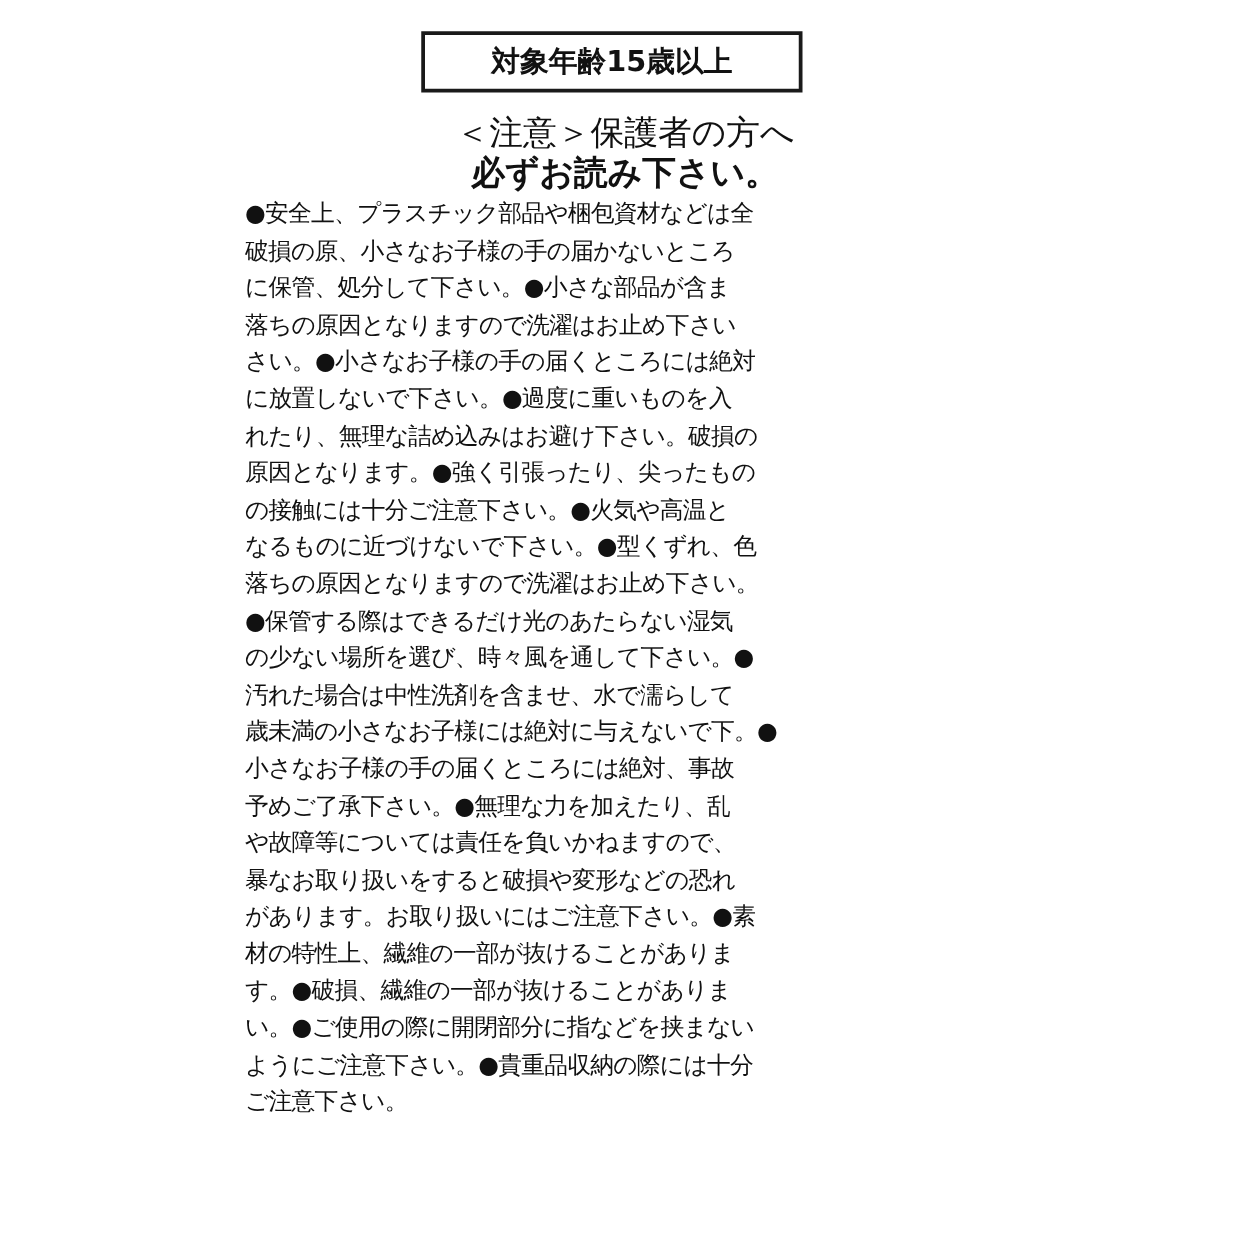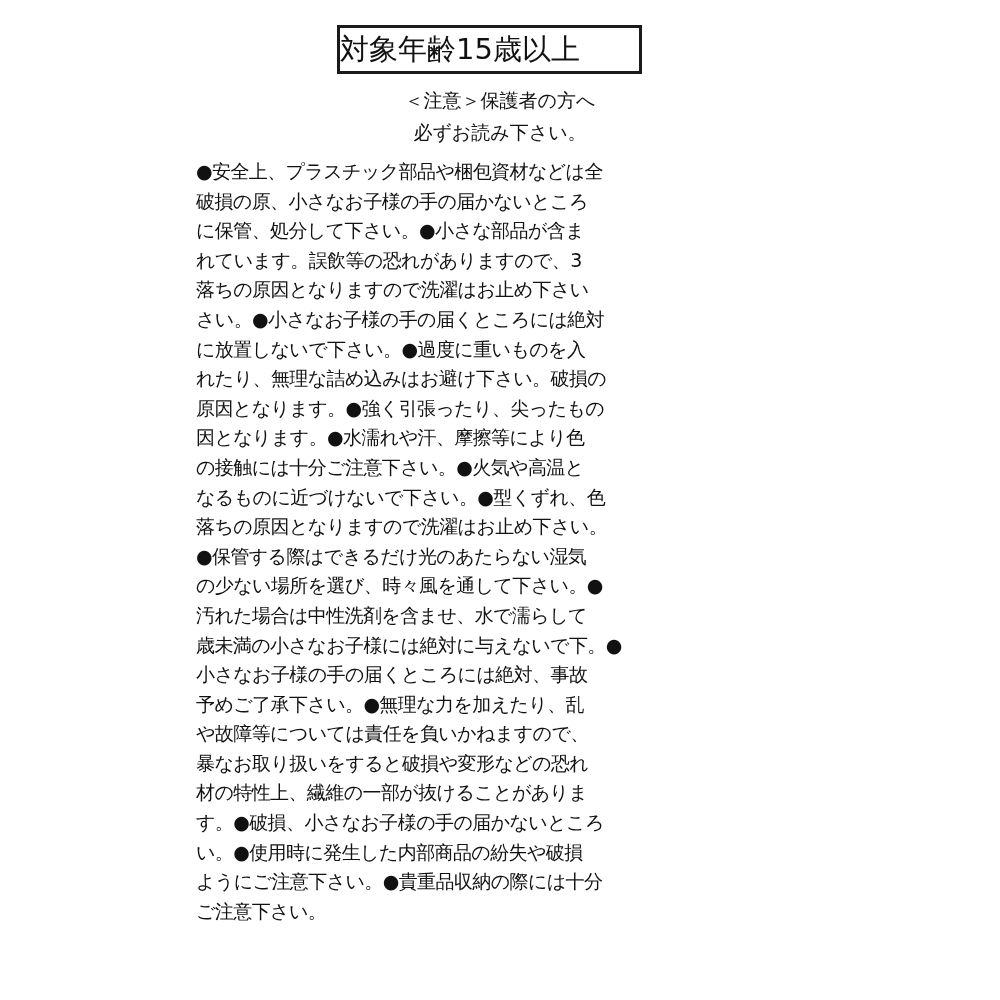--- a/index.html
+++ b/index.html
@@ -17,35 +17,36 @@
     }
     .age-box {
       position: absolute;
       left: 337px;
       top: 25px;
       width: 299px;
       height: 43px;
       border: 3px solid #1a1a1a;
       display: flex;
       align-items: center;
-      justify-content: flex-start;
-      font-size: 29px;
+      justify-content: center;
+      font-size: 23px;
       letter-spacing: 0px;
       white-space: nowrap;
+      font-weight: bold;
     }
     .notice-heading {
       position: absolute;
       left: 0;
       width: 1000px;
       text-align: center;
-      font-size: 19px;
+      font-size: 27px;
       white-space: nowrap;
     }
     .notice-heading.line1 { top: 88px; }
-    .notice-heading.line2 { top: 120px; }
+    .notice-heading.line2 { top: 120px; font-weight: bold; }
     .body-text {
       position: absolute;
       left: 196px;
       top: 157px;
       width: 600px;
     }
     .body-line {
       display: block;
       height: 29.6px;
       line-height: 29.6px;
@@ -61,36 +62,35 @@
   <span>対象年齢15歳以上</span>
 </div>
 
 <div class="notice-heading line1">＜注意＞保護者の方へ</div>
 <div class="notice-heading line2">必ずお読み下さい。</div>
 
 <div class="body-text" id="body-text">
     <span class="body-line">●安全上、プラスチック部品や梱包資材などは全</span>
     <span class="body-line">破損の原、小さなお子様の手の届かないところ</span>
     <span class="body-line">に保管、処分して下さい。●小さな部品が含ま</span>
-    <span class="body-line">れています。誤飲等の恐れがありますので、3</span>
     <span class="body-line">落ちの原因となりますので洗濯はお止め下さい</span>
     <span class="body-line">さい。●小さなお子様の手の届くところには絶対</span>
     <span class="body-line">に放置しないで下さい。●過度に重いものを入</span>
     <span class="body-line">れたり、無理な詰め込みはお避け下さい。破損の</span>
     <span class="body-line">原因となります。●強く引張ったり、尖ったもの</span>
-    <span class="body-line">因となります。●水濡れや汗、摩擦等により色</span>
     <span class="body-line">の接触には十分ご注意下さい。●火気や高温と</span>
     <span class="body-line">なるものに近づけないで下さい。●型くずれ、色</span>
     <span class="body-line">落ちの原因となりますので洗濯はお止め下さい。</span>
     <span class="body-line">●保管する際はできるだけ光のあたらない湿気</span>
     <span class="body-line">の少ない場所を選び、時々風を通して下さい。●</span>
     <span class="body-line">汚れた場合は中性洗剤を含ませ、水で濡らして</span>
     <span class="body-line">歳未満の小さなお子様には絶対に与えないで下。●</span>
     <span class="body-line">小さなお子様の手の届くところには絶対、事故</span>
     <span class="body-line">予めご了承下さい。●無理な力を加えたり、乱</span>
     <span class="body-line">や故障等については責任を負いかねますので、</span>
     <span class="body-line">暴なお取り扱いをすると破損や変形などの恐れ</span>
+    <span class="body-line">があります。お取り扱いにはご注意下さい。●素</span>
     <span class="body-line">材の特性上、繊維の一部が抜けることがありま</span>
-    <span class="body-line">す。●破損、小さなお子様の手の届かないところ</span>
-    <span class="body-line">い。●使用時に発生した内部商品の紛失や破損</span>
+    <span class="body-line">す。●破損、繊維の一部が抜けることがありま</span>
+    <span class="body-line">い。●ご使用の際に開閉部分に指などを挟まない</span>
     <span class="body-line">ようにご注意下さい。●貴重品収納の際には十分</span>
     <span class="body-line">ご注意下さい。</span>
   </div>
 
 </body></html>

